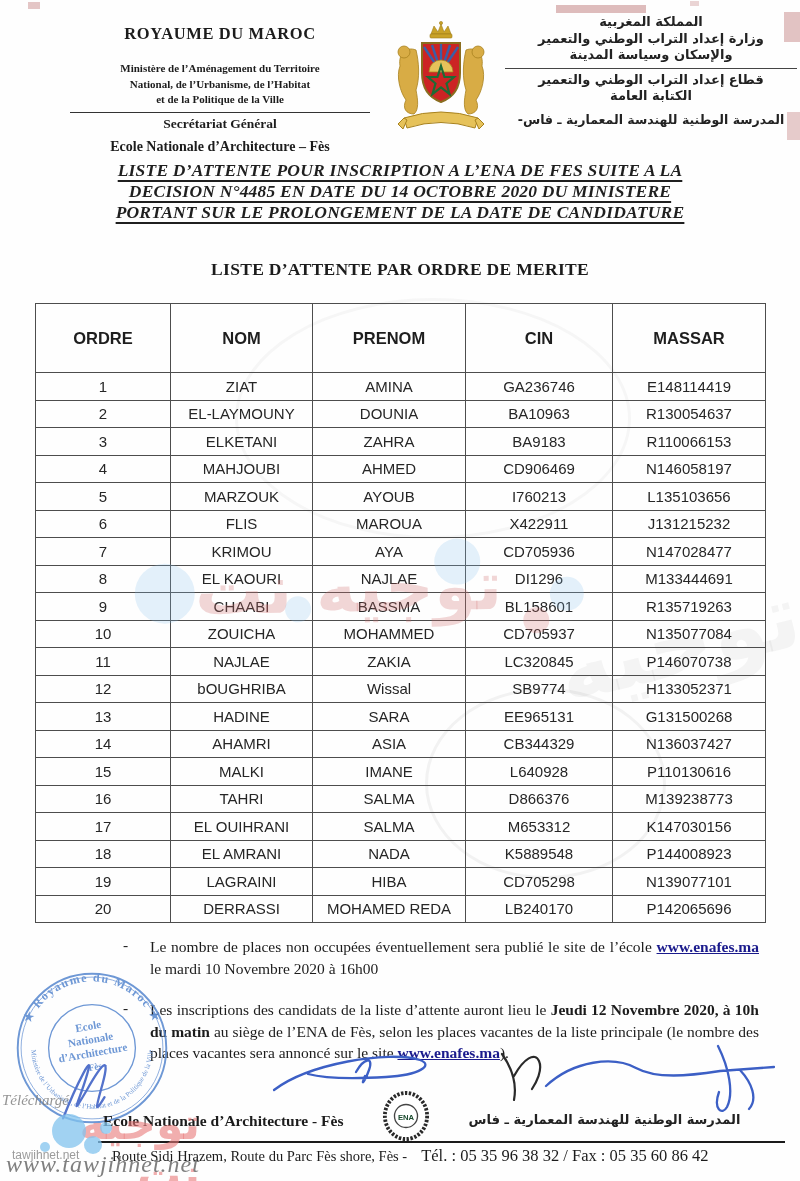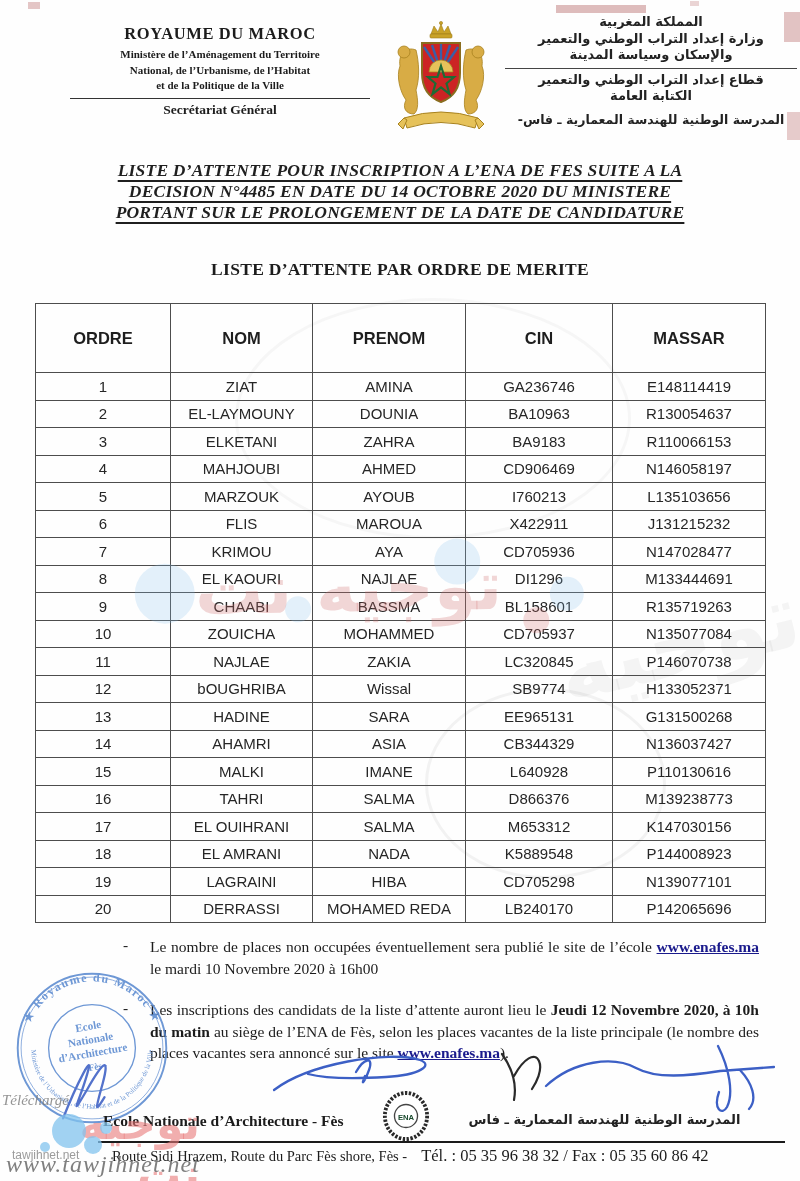--- a/index.html
+++ b/index.html
@@ -1,21 +1,21 @@
 <!DOCTYPE html>
 <html><head>
 <meta charset="utf-8">
 <style>
   html,body{margin:0;padding:0;background:#e8e8e8;}
   .page{position:relative;width:800px;height:1181px;background:#fefefe;margin:0 auto;
         overflow:hidden;font-family:"Liberation Serif",serif;color:#1c1c1c;}
 
   
   .hdr-left{position:absolute;left:50px;top:24px;width:340px;text-align:center;font-weight:bold;}
-  .hdr-country{font-size:16.5px;letter-spacing:.6px;margin-bottom:3px;}
+  .hdr-country{font-size:16.5px;letter-spacing:.6px;margin-bottom:17px;}
   .hdr-line-fr{font-size:11px;line-height:15.5px;}
   .hdr-divider{width:300px;margin:4px auto 3px;border-top:1.5px solid #333;}
   .hdr-dept .hdr-line-fr{font-size:13.5px;}
   .hdr-school-fr{font-size:14px;margin-top:8px;}
 
   .hdr-right{position:absolute;left:505px;top:14px;width:292px;text-align:center;direction:rtl;
              font-family:"DejaVu Sans",sans-serif;font-weight:bold;color:#222;}
   .hdr-line-ar{font-size:13px;line-height:16.5px;}
   .hdr-divider-ar{border-top:1.2px solid #444;margin:4px 0 3px;}
   .hdr-school-ar{font-size:12.5px;margin-top:7px;}
@@ -106,20 +106,21 @@
     <div class="hdr-country">ROYAUME DU MAROC</div>
     <div>
         <div class="hdr-line-fr">Ministère de l’Aménagement du Territoire</div>
         <div class="hdr-line-fr">National, de l’Urbanisme, de l’Habitat</div>
         <div class="hdr-line-fr">et de la Politique de la Ville</div>
       </div>
     <div class="hdr-divider"></div>
     <div class="hdr-dept">
         <div class="hdr-line-fr">Secrétariat Général</div>
       </div>
+    <div class="hdr-school-fr">Ecole Nationale d’Architecture – Fès</div>
   </div>
 
   <svg class="coa" viewBox="0 0 110 118">
 
     <g fill="#c9a227" stroke="#a07d1a" stroke-width=".6">
       <path d="M45,14 L48,6 L52,12 L55,4 L58,12 L62,6 L65,14 Z"></path>
       <rect x="44" y="14" width="22" height="4" rx="1"></rect>
       <circle cx="55" cy="3" r="1.6"></circle>
     </g>
 

